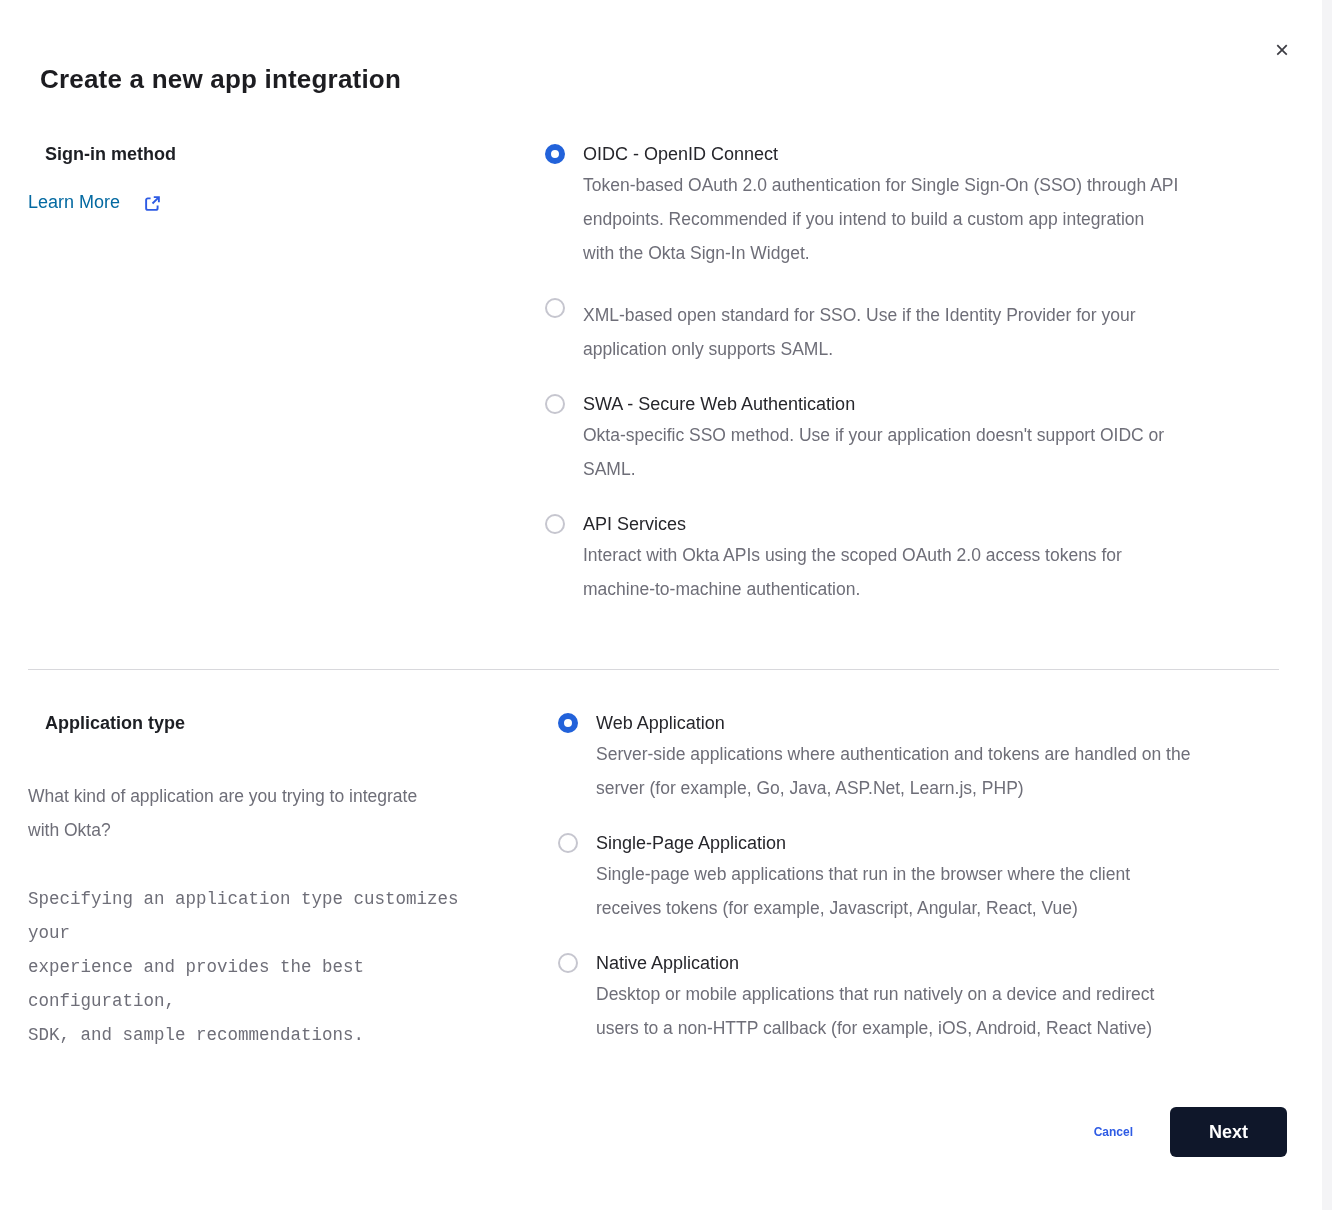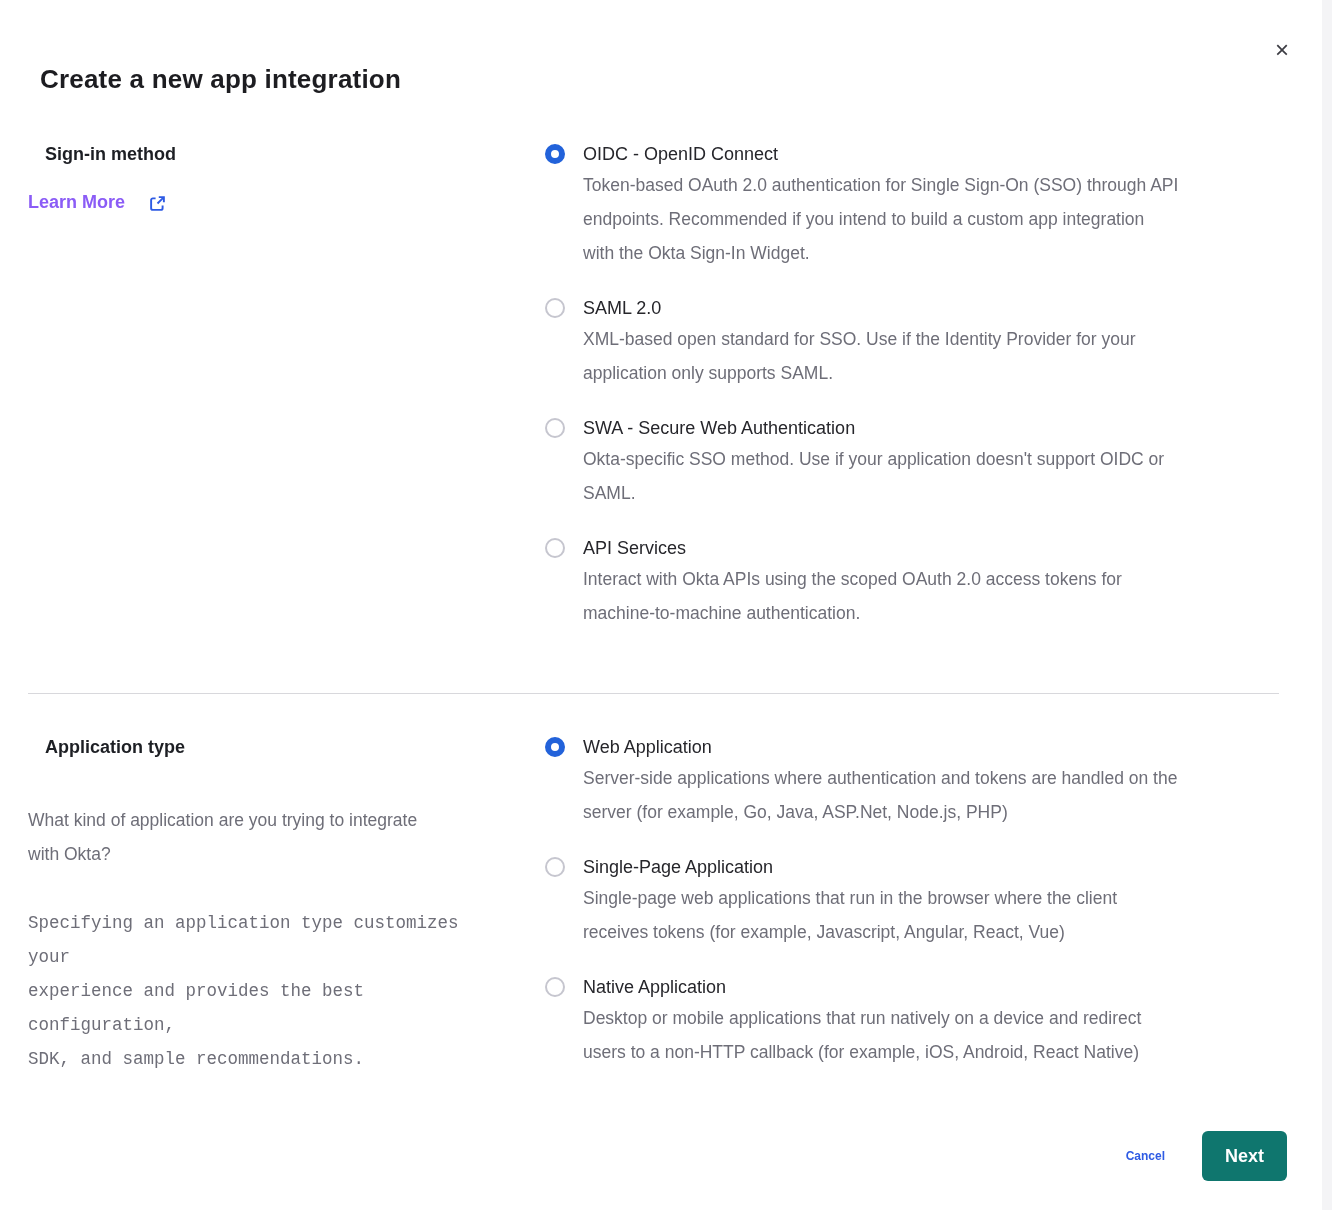--- a/index.html
+++ b/index.html
@@ -24,27 +24,27 @@
     font-family: "Liberation Sans", sans-serif;
   }
   .dialog-title {
     padding-top: 64px;
     font-size: 26px; font-weight: 700; color: #1d1d21;
     letter-spacing: 0.2px;
     margin-left: 12px;
   }
   .section { display: flex; }
   .section-1 { margin-top: 47px; }
-  .section-2 { margin-top: 41px; }
+  .section-2 { margin-top: 41px; gap: 13px; }
   .left-col { width: 517px; flex-shrink: 0; padding-right: 45px; }
   .right-col { flex: 1; min-width: 0; }
   .col-heading { font-size: 18px; font-weight: 700; color: #1d1f24; line-height: 24px; margin-left: 17px; }
   .learn-more {
     margin-top: 26px; display: inline-flex; align-items: center; gap: 24px;
-    font-size: 18px; font-weight: 700; color: #8b5cf6;
+    font-size: 18px; font-weight: 400; color: #0369a1;
     text-decoration: none; cursor: pointer;
   }
   .learn-more svg { display: block; margin-top: 2px; }
   .left-para {
     margin-top: 44px; font-size: 17.5px; color: #6e6e78;
     line-height: 34px; white-space: pre-line;
   }
   .left-para + .left-para { margin-top: 35px; font-family: Liberation Mono, monospace; }
   .option-row { display: flex; gap: 18px; margin-bottom: 26px; cursor: pointer; }
   .option-row:last-child { margin-bottom: 0; }
@@ -63,23 +63,23 @@
   .footer {
     display: flex; justify-content: flex-end; align-items: center;
     gap: 37px; margin-top: 55px; padding-right: 0;
   }
   .cancel-link {
     background: none; border: none; cursor: pointer;
     font-size: 12px; font-weight: 700; color: #2e5be4;
     font-family: "Liberation Sans", sans-serif;
   }
   .next-btn {
-    background: #0f766e; border: none; border-radius: 6px; cursor: pointer;
+    background: #0f172a; border: none; border-radius: 6px; cursor: pointer;
     color: #ffffff; font-size: 18px; font-weight: 700;
-    padding: 13px 23px; line-height: 24px;
+    padding: 13px 39px; line-height: 24px;
     font-family: "Liberation Sans", sans-serif;
   }
 </style>
 </head>
 <body>
 
 <div class="scroll-track"></div>
 
 <div class="dialog">
 
@@ -109,21 +109,20 @@
           <div class="opt-label">OIDC - OpenID Connect</div>
           <div class="opt-desc">Token-based OAuth 2.0 authentication for Single Sign-On (SSO) through API
 endpoints. Recommended if you intend to build a custom app integration
 with the Okta Sign-In Widget.</div>
         </div>
       </div>
 
       <div class="option-row">
         <div class="radio"></div>
         <div>
-          <div class="opt-label">SAML 2.0</div>
           <div class="opt-desc">XML-based open standard for SSO. Use if the Identity Provider for your
 application only supports SAML.</div>
         </div>
       </div>
 
       <div class="option-row">
         <div class="radio"></div>
         <div>
           <div class="opt-label">SWA - Secure Web Authentication</div>
           <div class="opt-desc">Okta-specific SSO method. Use if your application doesn't support OIDC or
@@ -154,21 +153,21 @@
 experience and provides the best configuration,
 SDK, and sample recommendations.</p>
     </div>
     <div class="right-col">
 
       <div class="option-row">
         <div class="radio selected"></div>
         <div>
           <div class="opt-label">Web Application</div>
           <div class="opt-desc">Server-side applications where authentication and tokens are handled on the
-server (for example, Go, Java, ASP.Net, Node.js, PHP)</div>
+server (for example, Go, Java, ASP.Net, Learn.js, PHP)</div>
         </div>
       </div>
 
       <div class="option-row">
         <div class="radio"></div>
         <div>
           <div class="opt-label">Single-Page Application</div>
           <div class="opt-desc">Single-page web applications that run in the browser where the client
 receives tokens (for example, Javascript, Angular, React, Vue)</div>
         </div>

